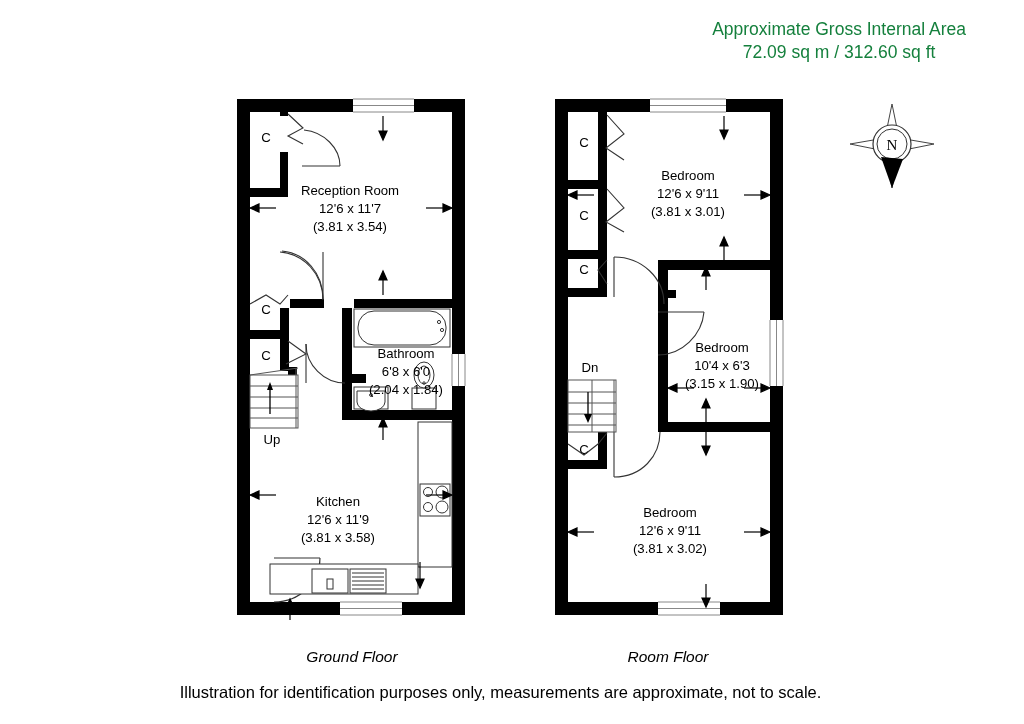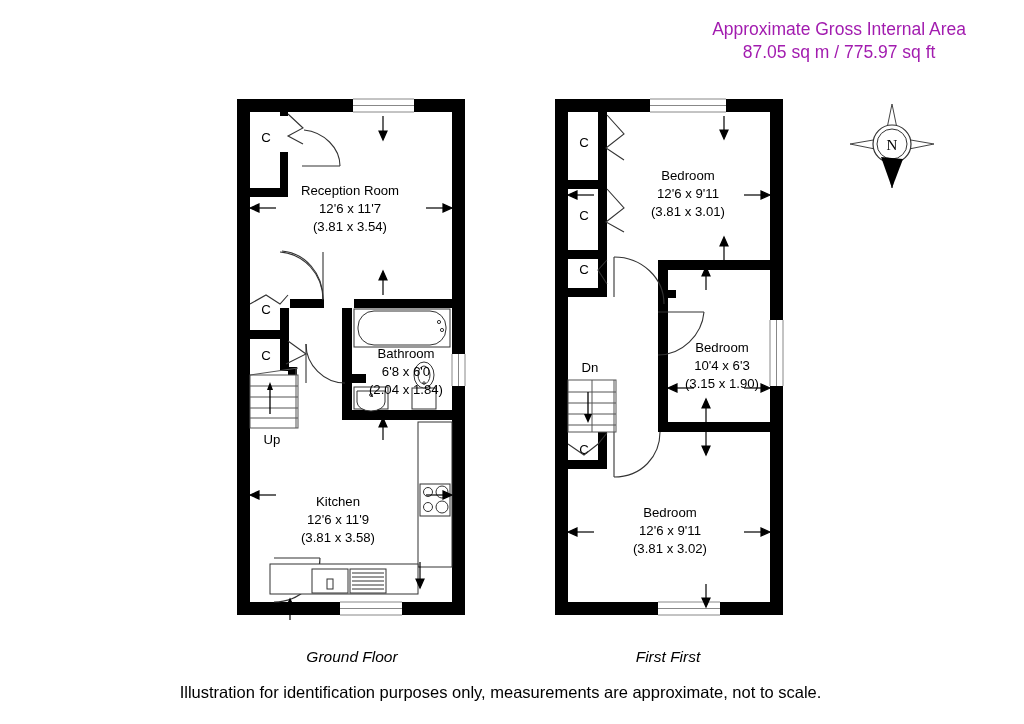--- a/index.html
+++ b/index.html
@@ -21,21 +21,21 @@
     height: 724px;
   }
 
   .area-header {
     position: absolute;
     right: 58px;
     top: 18px;
     text-align: center;
     line-height: 1.32;
     font-size: 17.5px;
-    color: #a21caf;
+    color: #15803d;
     white-space: nowrap;
   }
   .area-header .line2 { font-size: 17.5px; }
 
   .floor-caption {
     position: absolute;
     font-size: 15.5px;
     text-align: center;
     white-space: nowrap;
     font-style: italic;
@@ -61,21 +61,21 @@
   .in-label  { font-size: 10.5px; text-anchor: middle; }
   .compass-n { font-size: 15px; text-anchor: middle; font-family: "Liberation Serif", serif; }
 </style>
 </head>
 <body>
 
 <div id="root">
 
   <div class="area-header">
     <div>Approximate Gross Internal Area</div>
-    <div class="line2">87.05 sq m / 775.97 sq ft</div>
+    <div class="line2">72.09 sq m / 312.60 sq ft</div>
   </div>
 
   <svg class="plan" id="ground-plan" x="0" y="0" style="left:228px; top:92px;" width="250" height="530" viewBox="0 0 250 530">
 
     <g>
       <path fill="#000" fill-rule="evenodd" d="M9,7 H237 V523 H9 Z
                M22,20 H224 V510 H22 Z"></path>
     </g>
 
     <g>
@@ -392,17 +392,17 @@
     <g fill="#fff" stroke="#444" stroke-width="1">
       <polygon points="50,4 57,38 92,44 57,51 50,88 43,51 8,44 43,38"></polygon>
     </g>
     <circle cx="50" cy="44" r="19" fill="#fff" stroke="#333" stroke-width="1.2"></circle>
     <circle cx="50" cy="44" r="15" fill="#fff" stroke="#333" stroke-width="1"></circle>
     <polygon points="50,88 39,57 61,59" fill="#000"></polygon>
     <text class="compass-n" x="50" y="50">N</text>
   </svg>
 
   <div class="floor-caption" id="ground-caption">Ground Floor</div>
-  <div class="floor-caption" id="first-caption">First First</div>
+  <div class="floor-caption" id="first-caption">Room Floor</div>
 
   <div class="footer-note">Illustration for identification purposes only, measurements are approximate, not to scale.</div>
 
 </div>
 
 </body></html>

